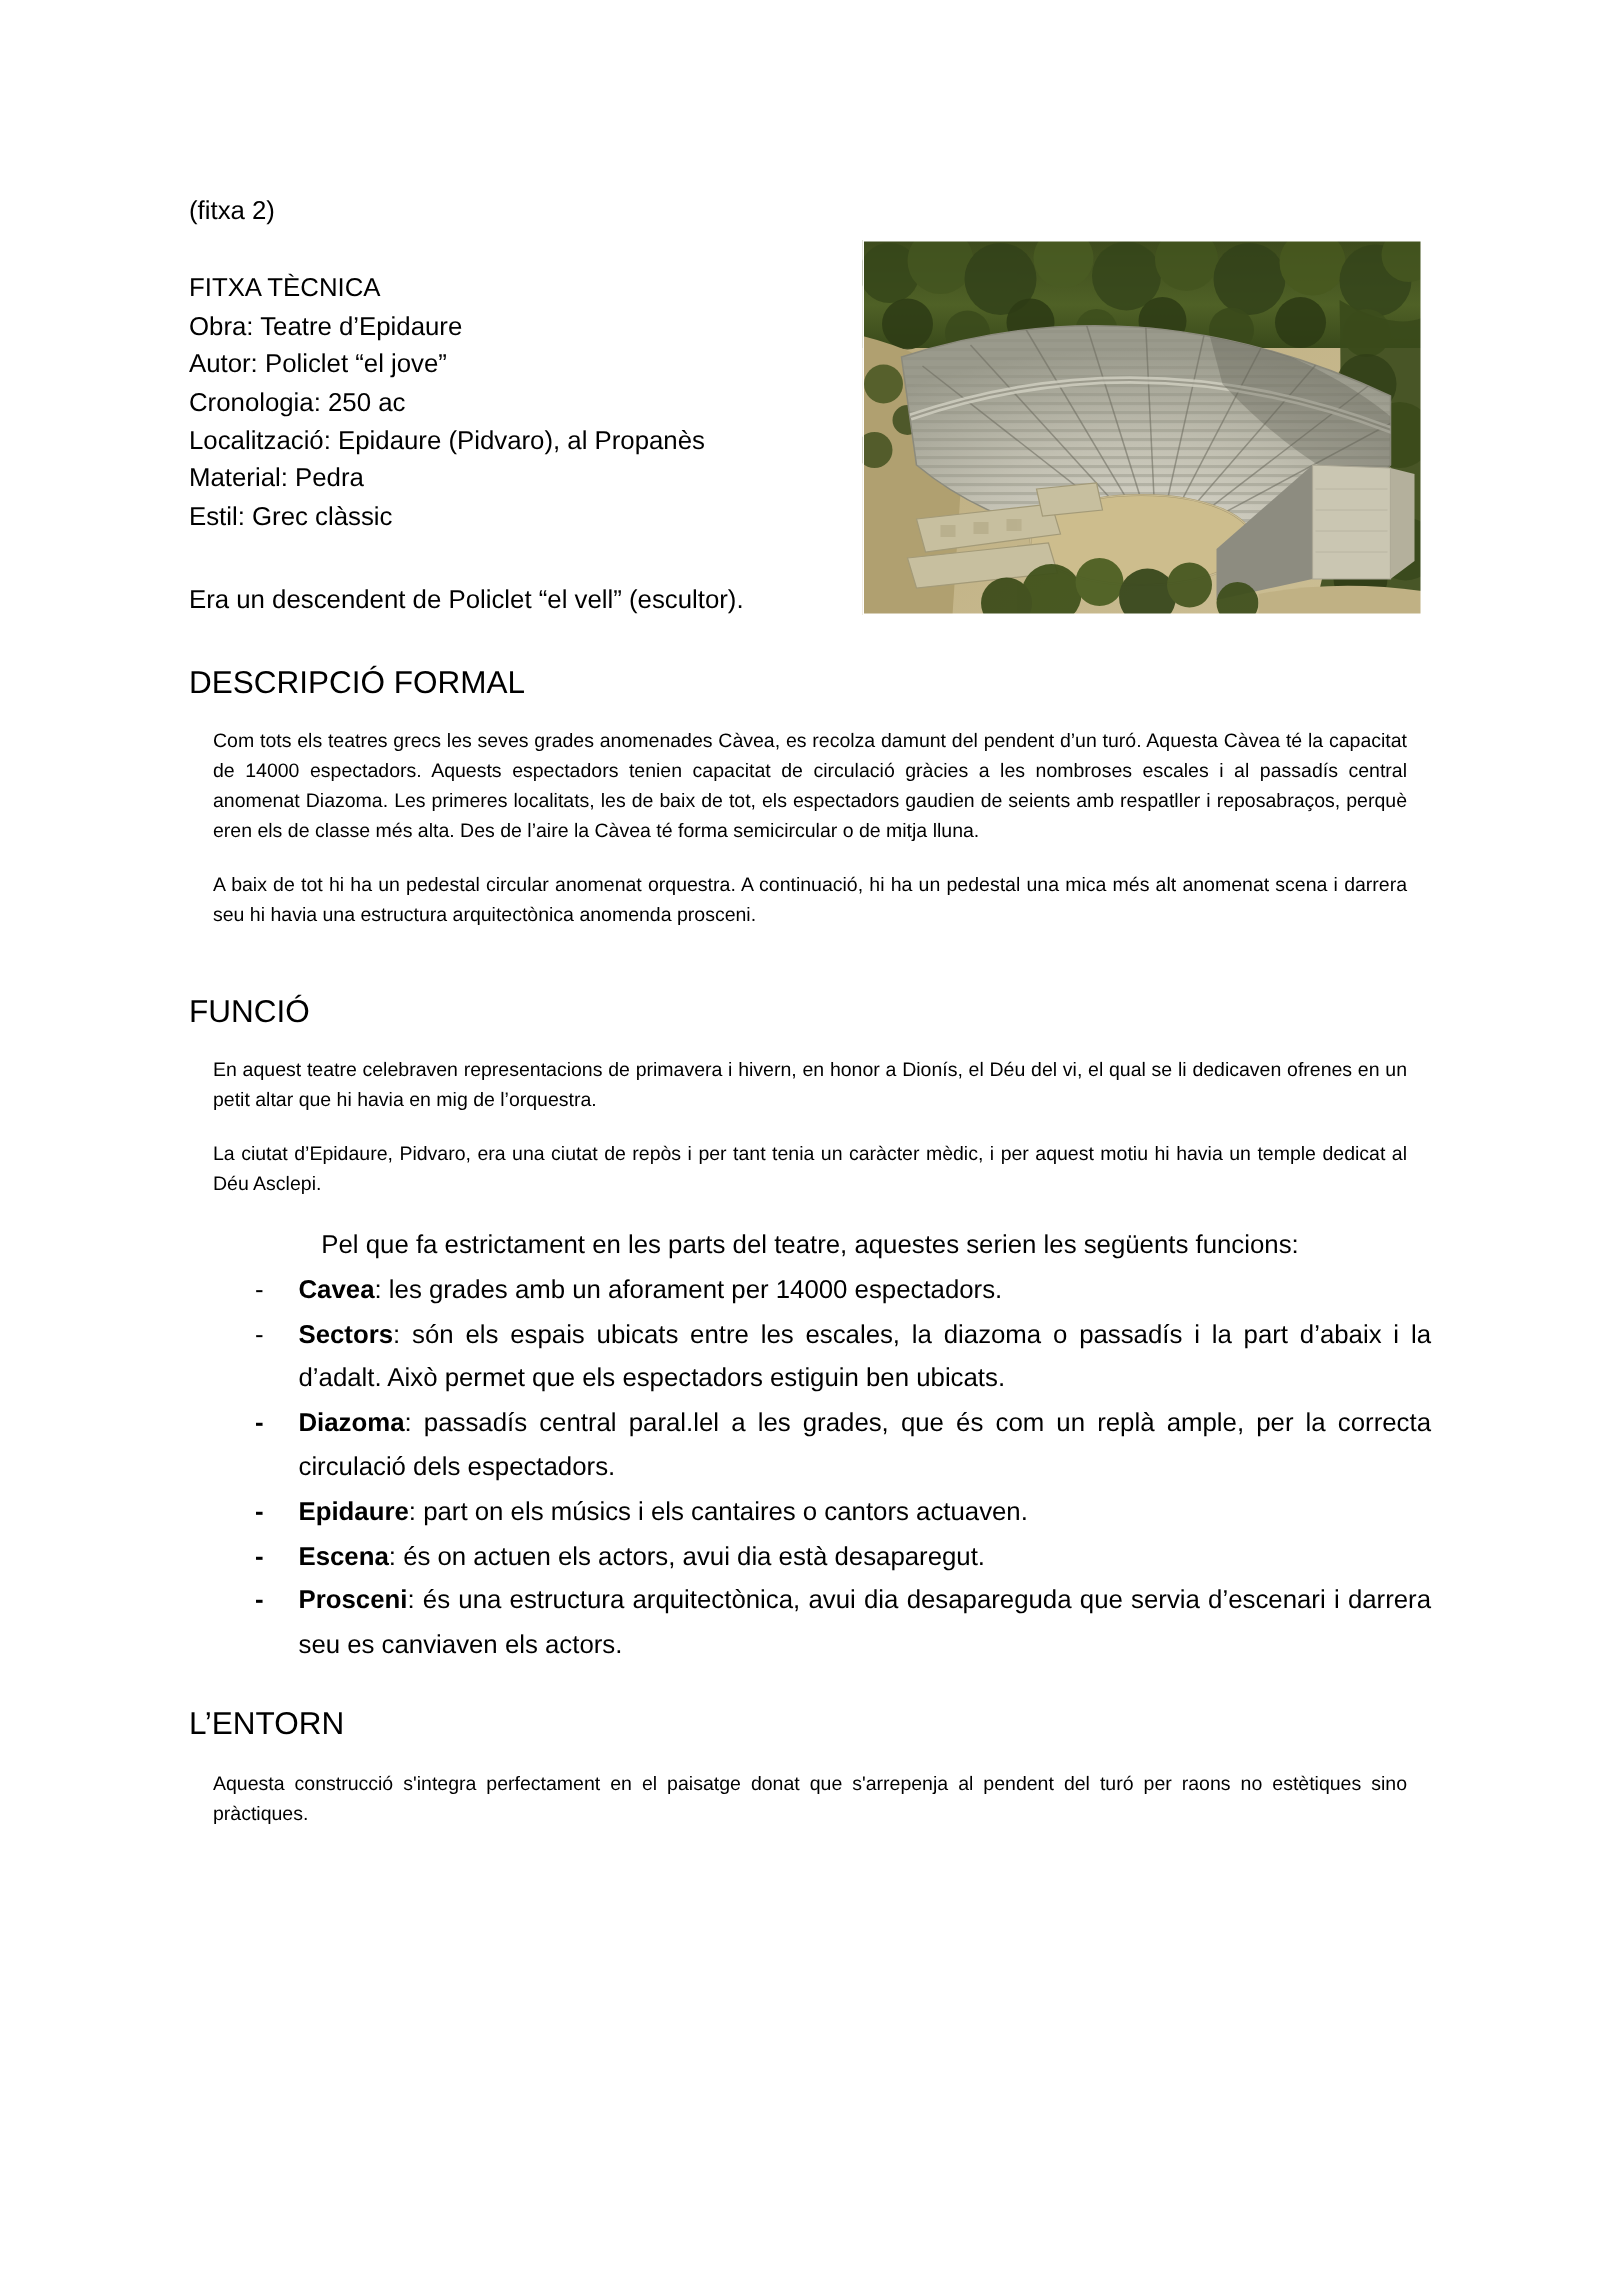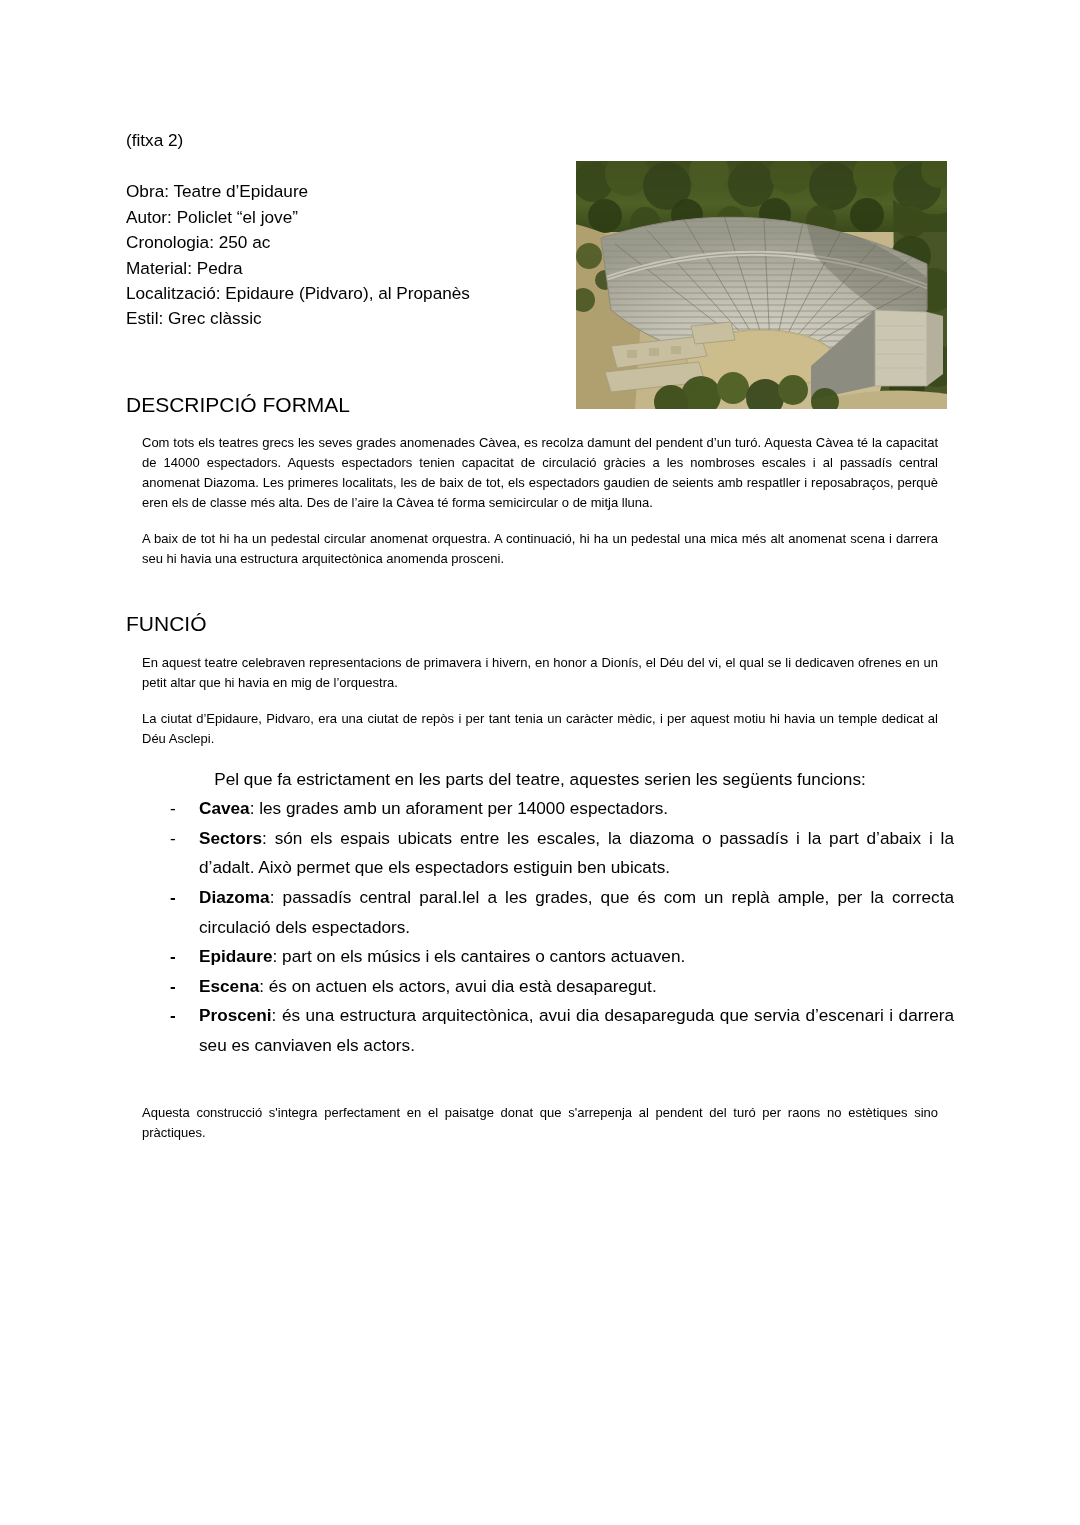--- a/index.html
+++ b/index.html
@@ -231,30 +231,32 @@
 
       <rect x="0" y="0" width="373" height="250" fill="none" stroke="#ffffff" stroke-width="2"></rect>
     </svg>
   </div>
 
   <div class="content">
 
     <div class="line fitxa-intro">(fitxa 2)</div>
 
     <div class="techblock">
+      <div class="line">FITXA TÈCNICA</div>
       <div class="line">Obra: Teatre d’Epidaure</div>
       <div class="line">Autor: Policlet “el jove”</div>
       <div class="line">Cronologia: 250 ac</div>
+      <div class="line">Localització: Epidaure (Pidvaro), al Propanès</div>
       <div class="line">Material: Pedra</div>
-      <div class="line">Localització: Epidaure (Pidvaro), al Propanès</div>
       <div class="line">Estil: Grec clàssic</div>
     </div>
 
     <div class="spacer-lg"></div>
 
+    <div class="line">Era un descendent de Policlet “el vell” (escultor).</div>
 
     <div class="spacer-lg"></div>
 
     <div class="heading">DESCRIPCIÓ FORMAL</div>
     <p class="para">Com tots els teatres grecs les seves grades anomenades Càvea, es recolza damunt del pendent d’un turó. Aquesta Càvea té la capacitat de 14000 espectadors. Aquests espectadors tenien capacitat de circulació gràcies a les nombroses escales i al passadís central anomenat Diazoma. Les primeres localitats, les de baix de tot, els espectadors gaudien de seients amb respatller i reposabraços, perquè eren els de classe més alta. Des de l’aire la Càvea té forma semicircular o de mitja lluna.</p>
     <p class="para">A baix de tot hi ha un pedestal circular anomenat orquestra. A continuació, hi ha un pedestal una mica més alt anomenat scena i darrera seu hi havia una estructura arquitectònica anomenda prosceni.</p>
 
     <div class="spacer-md"></div>
 
     <div class="heading">FUNCIÓ</div>
@@ -284,16 +286,17 @@
         <b>Escena</b><span>: és on actuen els actors, avui dia està desaparegut.</span>
       </li>
       <li>
         <span class="dash strong">-</span>
         <b>Prosceni</b><span>: és una estructura arquitectònica, avui dia desapareguda que servia d’escenari i darrera seu es canviaven els actors.</span>
       </li>
     </ul>
 
     <div class="spacer-md"></div>
 
+    <div class="heading">L’ENTORN</div>
     <p class="para">Aquesta construcció s'integra perfectament en el paisatge donat que s'arrepenja al pendent del turó per raons no estètiques sino pràctiques.</p>
 
   </div>
 </div>
 
 </body></html>

